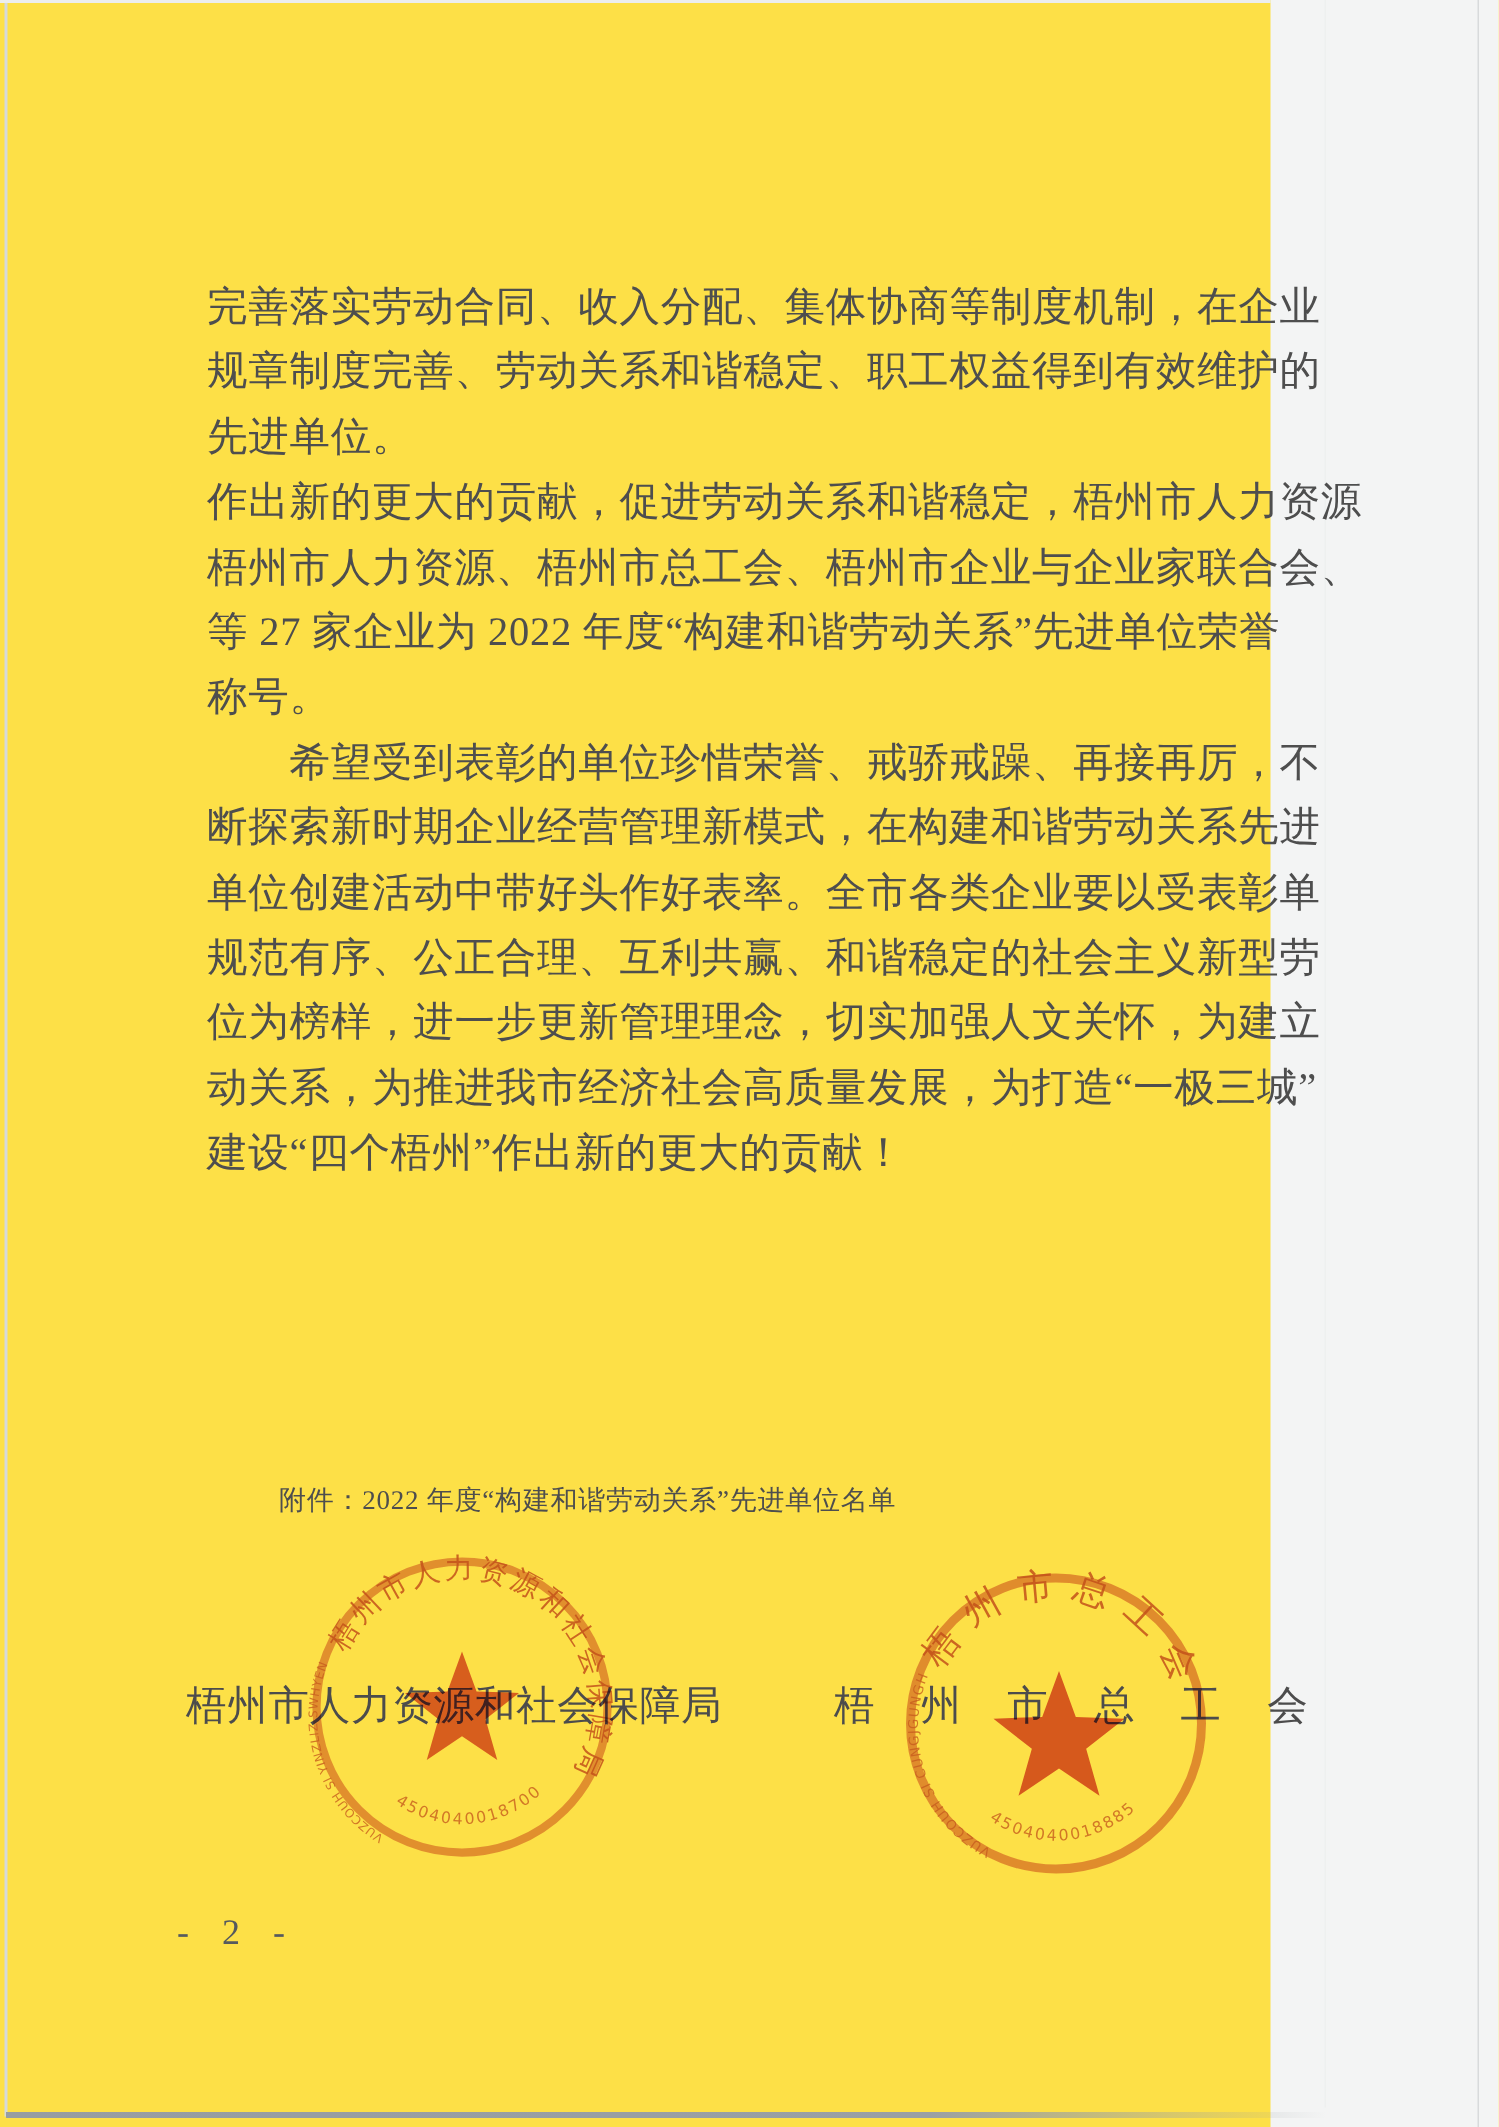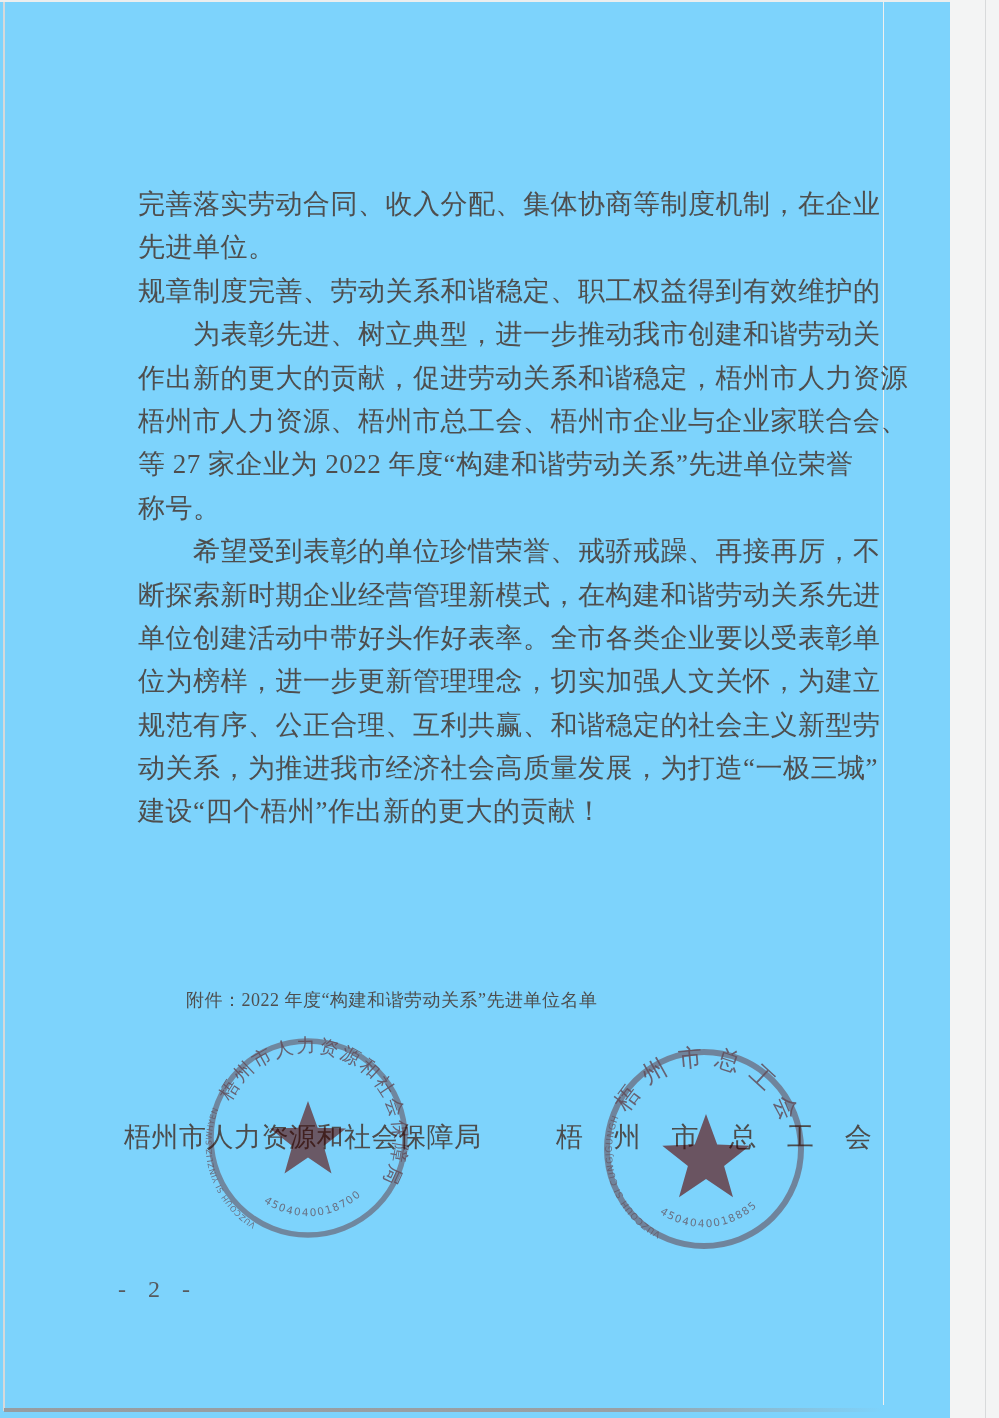--- a/index.html
+++ b/index.html
@@ -2,21 +2,21 @@
 <html><head>
 <meta charset="utf-8">
 <style>
   html,body{margin:0;padding:0;}
   body{
     width:999px;height:1418px;
     background:#f3f4f4;
     font-family:"Liberation Serif","DejaVu Serif",serif;
     overflow:hidden;
   }
-  .scan{position:relative;width:950px;height:1418px;background:#7dd3fc;}
+  .scan{position:relative;width:847px;height:1418px;background:#fde047;}
   
   .edge-left{position:absolute;left:3px;top:0;width:2px;height:1411px;background:#d6d9da;}
   .edge-top{position:absolute;left:0;top:0;width:100%;height:2px;background:#eceeee;}
   .edge-right-line{position:absolute;left:985px;top:0;width:1px;height:1418px;background:#d8dadb;}
   .edge-right-strip{position:absolute;left:986px;top:0;right:0;height:1418px;
     background:linear-gradient(180deg,#f1f2f2 0%,#f7f8f8 60%,#fdfdfd 100%);}
   .fold-line{position:absolute;left:883px;top:0;width:1px;height:1405px;background:#eef0ef;}
   .edge-bottom{position:absolute;left:4px;top:1408px;width:880px;height:4px;
     background:linear-gradient(90deg,#979da1 0%,#9aa0a4 70%,rgba(154,160,164,0) 100%);}
 
@@ -58,32 +58,31 @@
 
   <div class="edge-left"></div>
   <div class="edge-top"></div>
   <div class="fold-line"></div>
   <div class="edge-right-strip"></div>
   <div class="edge-right-line"></div>
   <div class="edge-bottom"></div>
 
   <div class="body-block">
     <div class="line">完善落实劳动合同、收入分配、集体协商等制度机制，在企业</div>
+    <div class="line">规章制度完善、劳动关系和谐稳定、职工权益得到有效维护的</div>
     <div class="line">先进单位。</div>
-    <div class="line">规章制度完善、劳动关系和谐稳定、职工权益得到有效维护的</div>
-    <div class="line ind">为表彰先进、树立典型，进一步推动我市创建和谐劳动关</div>
     <div class="line">作出新的更大的贡献，促进劳动关系和谐稳定，梧州市人力资源</div>
     <div class="line">梧州市人力资源、梧州市总工会、梧州市企业与企业家联合会、</div>
     <div class="line">等 27 家企业为 2022 年度“构建和谐劳动关系”先进单位荣誉</div>
     <div class="line">称号。</div>
     <div class="line ind">希望受到表彰的单位珍惜荣誉、戒骄戒躁、再接再厉，不</div>
     <div class="line">断探索新时期企业经营管理新模式，在构建和谐劳动关系先进</div>
     <div class="line">单位创建活动中带好头作好表率。全市各类企业要以受表彰单</div>
+    <div class="line">规范有序、公正合理、互利共赢、和谐稳定的社会主义新型劳</div>
     <div class="line">位为榜样，进一步更新管理理念，切实加强人文关怀，为建立</div>
-    <div class="line">规范有序、公正合理、互利共赢、和谐稳定的社会主义新型劳</div>
     <div class="line">动关系，为推进我市经济社会高质量发展，为打造“一极三城”</div>
     <div class="line">建设“四个梧州”作出新的更大的贡献！</div>
   </div>
 
   <div class="attachment">附件：2022 年度“构建和谐劳动关系”先进单位名单</div>
 
   <div class="sig sig-left">梧州市人力资源和社会保障局</div>
   <div class="sig sig-right">梧 州 市 总 工 会</div>
 
   <svg class="seal seal-left" viewBox="0 0 220 220">

